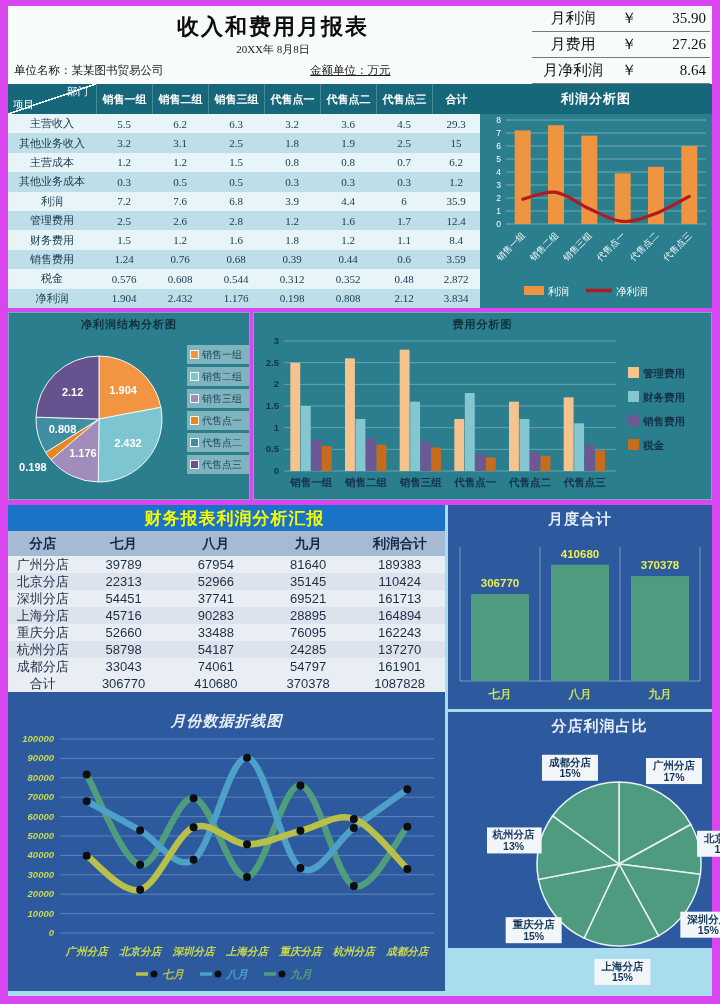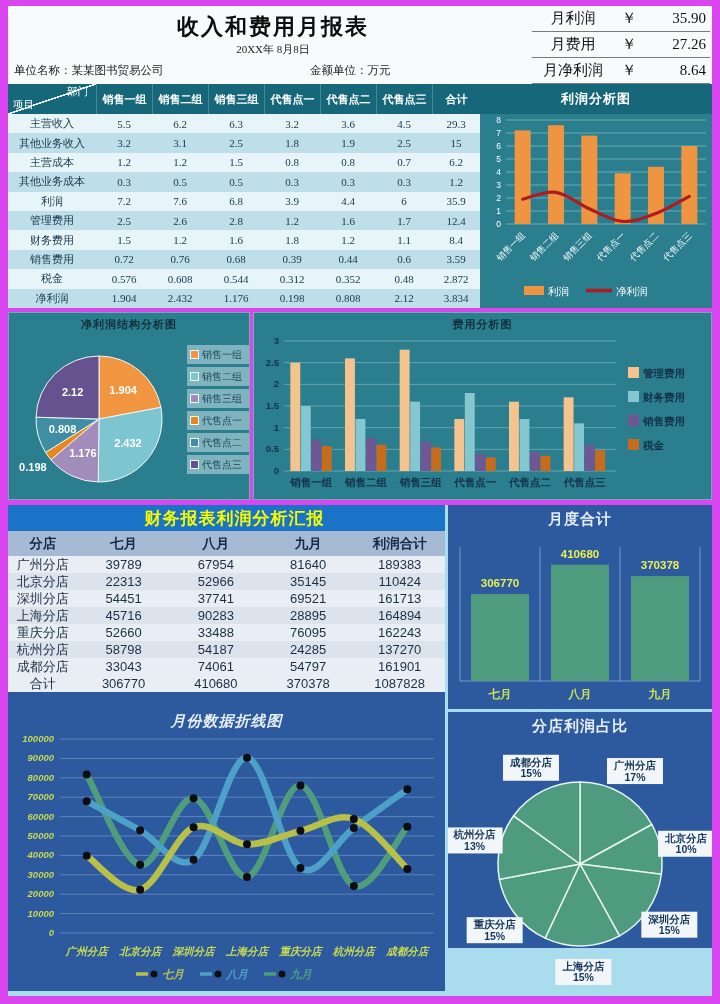--- a/index.html
+++ b/index.html
@@ -7,21 +7,21 @@
   body { font-family:"Liberation Sans","DejaVu Sans",sans-serif; }
   .frame { position:relative; width:720px; height:1004px; background:#d946ef; overflow:hidden; }
   .serif { font-family:"Liberation Serif","DejaVu Serif",serif; }
 
   
   .top-white { position:absolute; left:8px; top:6px; width:704px; height:78px; background:#f8fbfc; }
   .report-title { position:absolute; left:0; top:6px; width:530px; text-align:center;
                   font-size:22px; font-weight:bold; color:#0d0d0d; letter-spacing:2px; }
   .report-date { position:absolute; left:0; top:36px; width:530px; text-align:center; font-size:11px; color:#222; }
   .unit-row { position:absolute; left:6px; top:57px; width:540px; font-size:11.5px; color:#1a1a1a; }
-  .amount-unit { position:absolute; left:296px; top:0; }
+  .amount-unit { position:absolute; left:296px; top:0;text-decoration:underline; }
   .metrics { position:absolute; right:2px; top:0; width:178px; }
   .metric-row { display:flex; align-items:center; height:26px; border-bottom:1px solid #7a7a7a; font-size:15px; color:#111; }
   .metric-label { width:82px; text-align:center; }
   .metric-cur { width:30px; text-align:center; }
   .metric-value { flex:1; text-align:right; padding-right:4px; }
 
   
   .section-one { position:absolute; left:8px; top:84px; width:704px; height:224px; background:#2a7e8d; }
   .dept-table { position:absolute; left:0; top:0; width:472px; height:224px; font-size:11px; }
   .dt-header { display:flex; height:30px; background:#17677a; color:#fff; }
@@ -54,21 +54,21 @@
              background:rgba(196,224,233,.55); padding:0 3px; }
   .np-swatch { width:9px; height:9px; border:1px solid #f2f7f8; margin-right:3px; flex:none; }
   .np-label { font-size:10px; color:#1d4356; white-space:nowrap; }
 
   
   .section-three { position:absolute; left:8px; top:505px; width:704px; height:491px; background:#a9dcec; }
   .panel-dark { position:absolute; background:#2d5a9e; }
   .p-table  { left:0; top:0; width:437px; height:204px; }
   .p-mtotal { left:440px; top:0; width:264px; height:204px; }
   .p-line   { left:0; top:202px; width:437px; height:284px;font-style:italic; }
-  .p-share  { left:440px; top:207px; width:264px; height:236px; }
+  .p-share  { left:440px; top:207px; width:264px; height:236px;padding-left:39px; }
   .dark-title { height:24px; text-align:center; color:#e6edf5; font-weight:bold; font-size:15px; padding-top:5px; letter-spacing:1px; }
 
   .bt-titlebar { height:26px; background:#1a73c6; display:flex; align-items:center; justify-content:center;padding-left:16px; }
   .bt-title { color:#f6fb00; font-weight:bold; font-size:17px; letter-spacing:1px; }
   .bt-header { display:flex; height:25px; background:#a6bbd3; color:#14284a; font-weight:bold; font-size:13.5px; }
   .bt-row { display:flex; height:17px; color:#1c2f45; font-size:13px; }
   .bt-row.r-even { background:#e9edf4; }
   .bt-row.r-odd { background:#dde3ec; }
   .bt-row.r-total { background:#e9edf4; }
   .bt-c { display:flex; align-items:center; justify-content:center; }
@@ -188,21 +188,21 @@
           <div class="dt-cell">1.5</div>
           <div class="dt-cell">1.2</div>
           <div class="dt-cell">1.6</div>
           <div class="dt-cell">1.8</div>
           <div class="dt-cell">1.2</div>
           <div class="dt-cell">1.1</div>
           <div class="dt-cell">8.4</div>
         </div>
         <div class="dt-row alt">
           <div class="dt-label">销售费用</div>
-          <div class="dt-cell">0.72</div>
+          <div class="dt-cell">1.24</div>
           <div class="dt-cell">0.76</div>
           <div class="dt-cell">0.68</div>
           <div class="dt-cell">0.39</div>
           <div class="dt-cell">0.44</div>
           <div class="dt-cell">0.6</div>
           <div class="dt-cell">3.59</div>
         </div>
         <div class="dt-row even">
           <div class="dt-label">税金</div>
           <div class="dt-cell">0.576</div>

